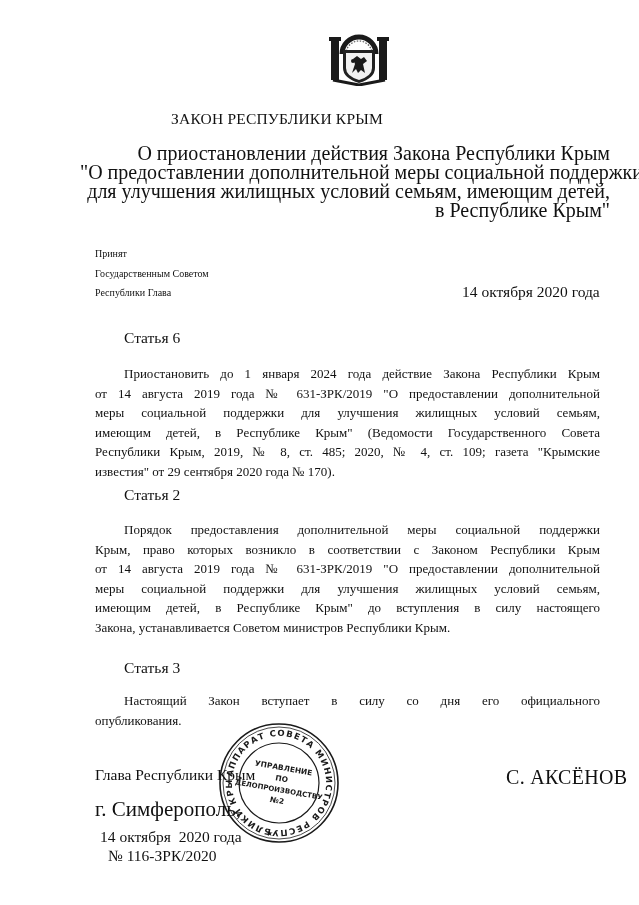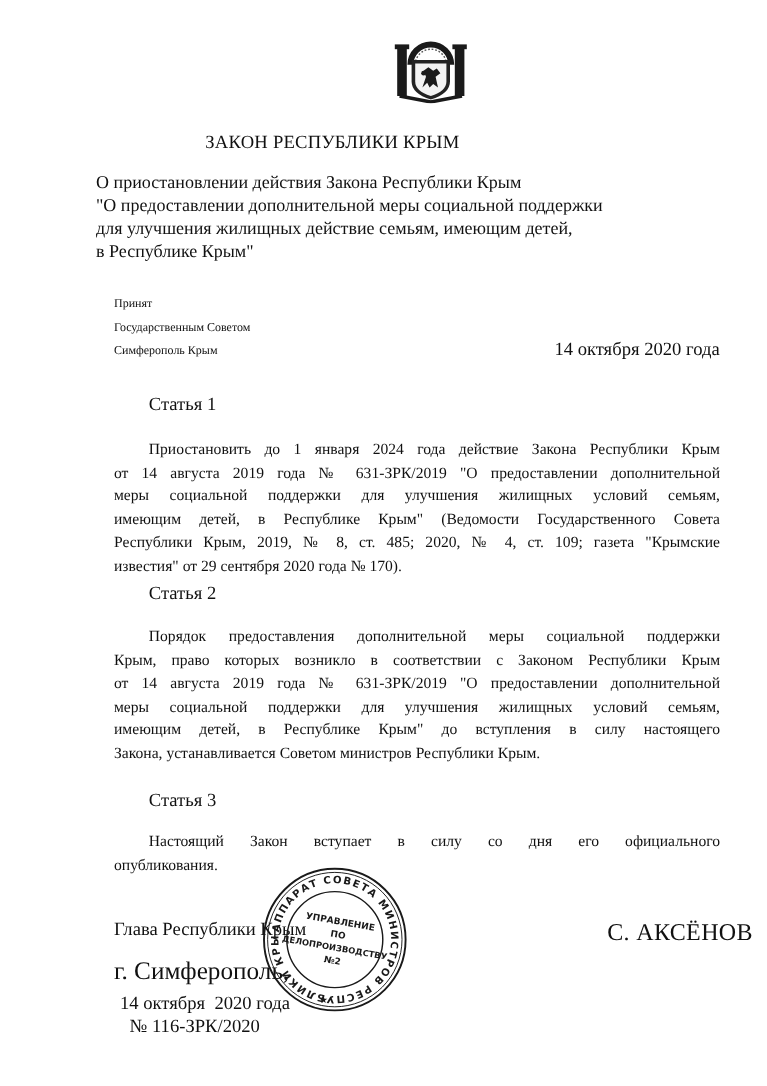--- a/index.html
+++ b/index.html
@@ -4,21 +4,21 @@
   <style>
     html, body { margin: 0; padding: 0; background: #ffffff; }
     body {
       width: 639px; height: 905px; position: relative; overflow: hidden;
       font-family: "Liberation Serif", "DejaVu Serif", serif;
       color: #111111;
     }
     .abs { position: absolute; }
     .emblem { left: 328px; top: 28px; width: 62px; height: 58px; }
     .title { left: 0; width: 554px; top: 110px; text-align: center; font-size: 15.5px; letter-spacing: 0.2px; }
-    .subtitle { left: 80px; width: 530px; top: 144px; text-align: left; font-size: 15px; line-height: 19px; }
+    .subtitle { left: 80px; width: 530px; top: 144px; text-align: right; font-size: 20px; line-height: 19px; }
     .sub-line { display: block; white-space: nowrap; }
     .adopted { left: 95px; top: 244px; font-size: 10px; line-height: 19.5px; }
     .adopted span { display: block; }
     .adopted-date { left: 462px; top: 283px; font-size: 15.5px; }
     .article-heading { left: 124px; font-size: 15.5px; }
     .para { left: 95px; width: 505px; font-size: 13px; line-height: 19.6px; text-align: justify; }
     .para .ln { display: block; text-align: justify; text-align-last: justify; white-space: nowrap; }
     .para .ln.first { text-indent: 29px; }
     .para .ln.last { text-align-last: left; }
     .sig-title { left: 95px; top: 766px; font-size: 15.5px; }
@@ -50,32 +50,32 @@
 
     <path d="M5 52 L31 57 L57 52" fill="none" stroke="#1a1a1a" stroke-width="3"></path>
   </svg>
 </div>
 
 <div class="abs title">ЗАКОН РЕСПУБЛИКИ КРЫМ</div>
 
 <div class="abs subtitle">
   <span class="sub-line">О приостановлении действия Закона Республики Крым</span>
   <span class="sub-line">"О предоставлении дополнительной меры социальной поддержки</span>
-  <span class="sub-line">для улучшения жилищных действие семьям, имеющим детей,</span>
+  <span class="sub-line">для улучшения жилищных условий семьям, имеющим детей,</span>
   <span class="sub-line">в Республике Крым"</span>
 </div>
 
 <div class="abs adopted">
   <span>Принят</span>
   <span>Государственным Советом</span>
-  <span>Симферополь Крым</span>
+  <span>Республики Глава</span>
 </div>
 <div class="abs adopted-date">14 октября 2020 года</div>
 
-<div class="abs article-heading" style="top:329px;">Статья 1</div>
+<div class="abs article-heading" style="top:329px;">Статья 6</div>
 <div class="abs para" style="top:364px;">
   <span class="ln first">Приостановить до 1 января 2024 года действие Закона Республики Крым</span>
   <span class="ln">от 14 августа 2019 года № 631-ЗРК/2019 "О предоставлении дополнительной</span>
   <span class="ln">меры социальной поддержки для улучшения жилищных условий семьям,</span>
   <span class="ln">имеющим детей, в Республике Крым" (Ведомости Государственного Совета</span>
   <span class="ln">Республики Крым, 2019, № 8, ст. 485; 2020, № 4, ст. 109; газета "Крымские</span>
   <span class="ln last">известия" от 29 сентября 2020 года № 170).</span>
 </div>
 
 <div class="abs article-heading" style="top:486px;">Статья 2</div>

